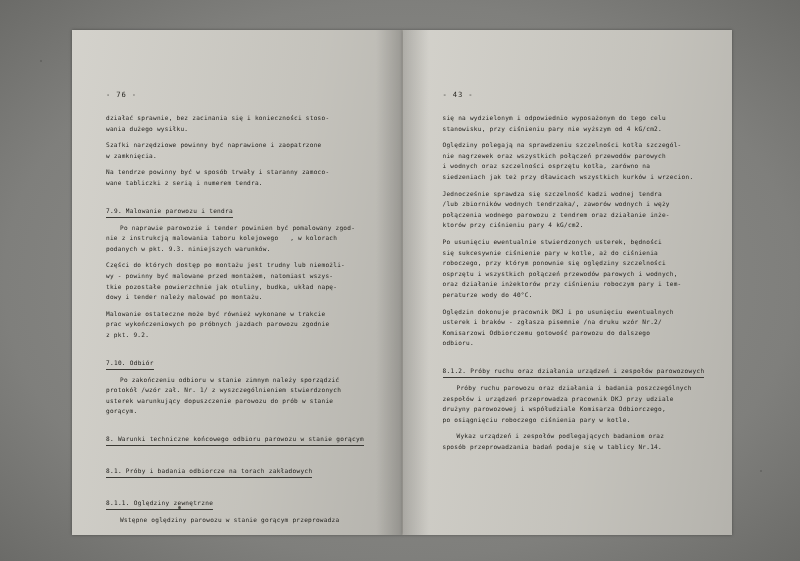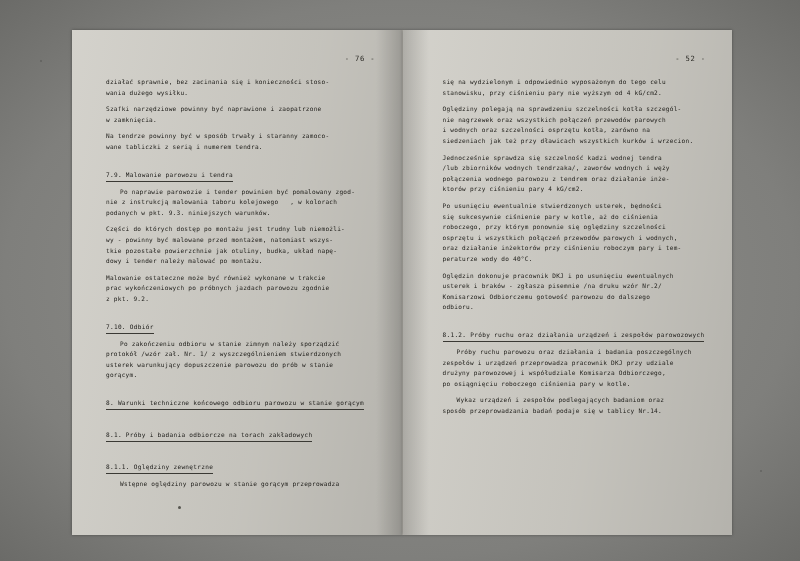--- a/index.html
+++ b/index.html
@@ -74,25 +74,26 @@
     width: 100%;
     height: 100%;
     padding: 24px 26px 18px 34px;
     box-sizing: border-box;
     color: #262521;
   }
   .page.right .content {
     padding: 24px 26px 18px 40px;
   }
   .folio {
-    text-align: right;
+    text-align: left;
     font-size: 7.2px;
     letter-spacing: 0.8px;
     margin-bottom: 14px;
     color: #2a2924;
+    margin-top: 36px;
   }
   .blk {
     margin-bottom: 6px;
   }
   .ln {
     font-size: 6.1px;
     line-height: 10.6px;
     letter-spacing: 0.25px;
     white-space: pre-wrap;
     color: #23221e;
@@ -204,21 +205,21 @@
 
         <div class="blk">
           <div class="ln indent">Wstępne oględziny parowozu w stanie gorącym przeprowadza</div>
         </div>
       </div>
       <div class="dot"></div>
     </div>
 
     <div class="page right">
       <div class="content">
-        <div class="folio">- 52 -</div>
+        <div class="folio">- 43 -</div>
 
         <div class="blk">
           <div class="ln">się na wydzielonym i odpowiednio wyposażonym do tego celu</div>
           <div class="ln">stanowisku, przy ciśnieniu pary nie wyższym od 4 kG/cm2.</div>
         </div>
 
         <div class="blk">
           <div class="ln">Oględziny polegają na sprawdzeniu szczelności kotła szczegól-</div>
           <div class="ln">nie nagrzewek oraz wszystkich połączeń przewodów parowych</div>
           <div class="ln">i wodnych oraz szczelności osprzętu kotła, zarówno na</div>

